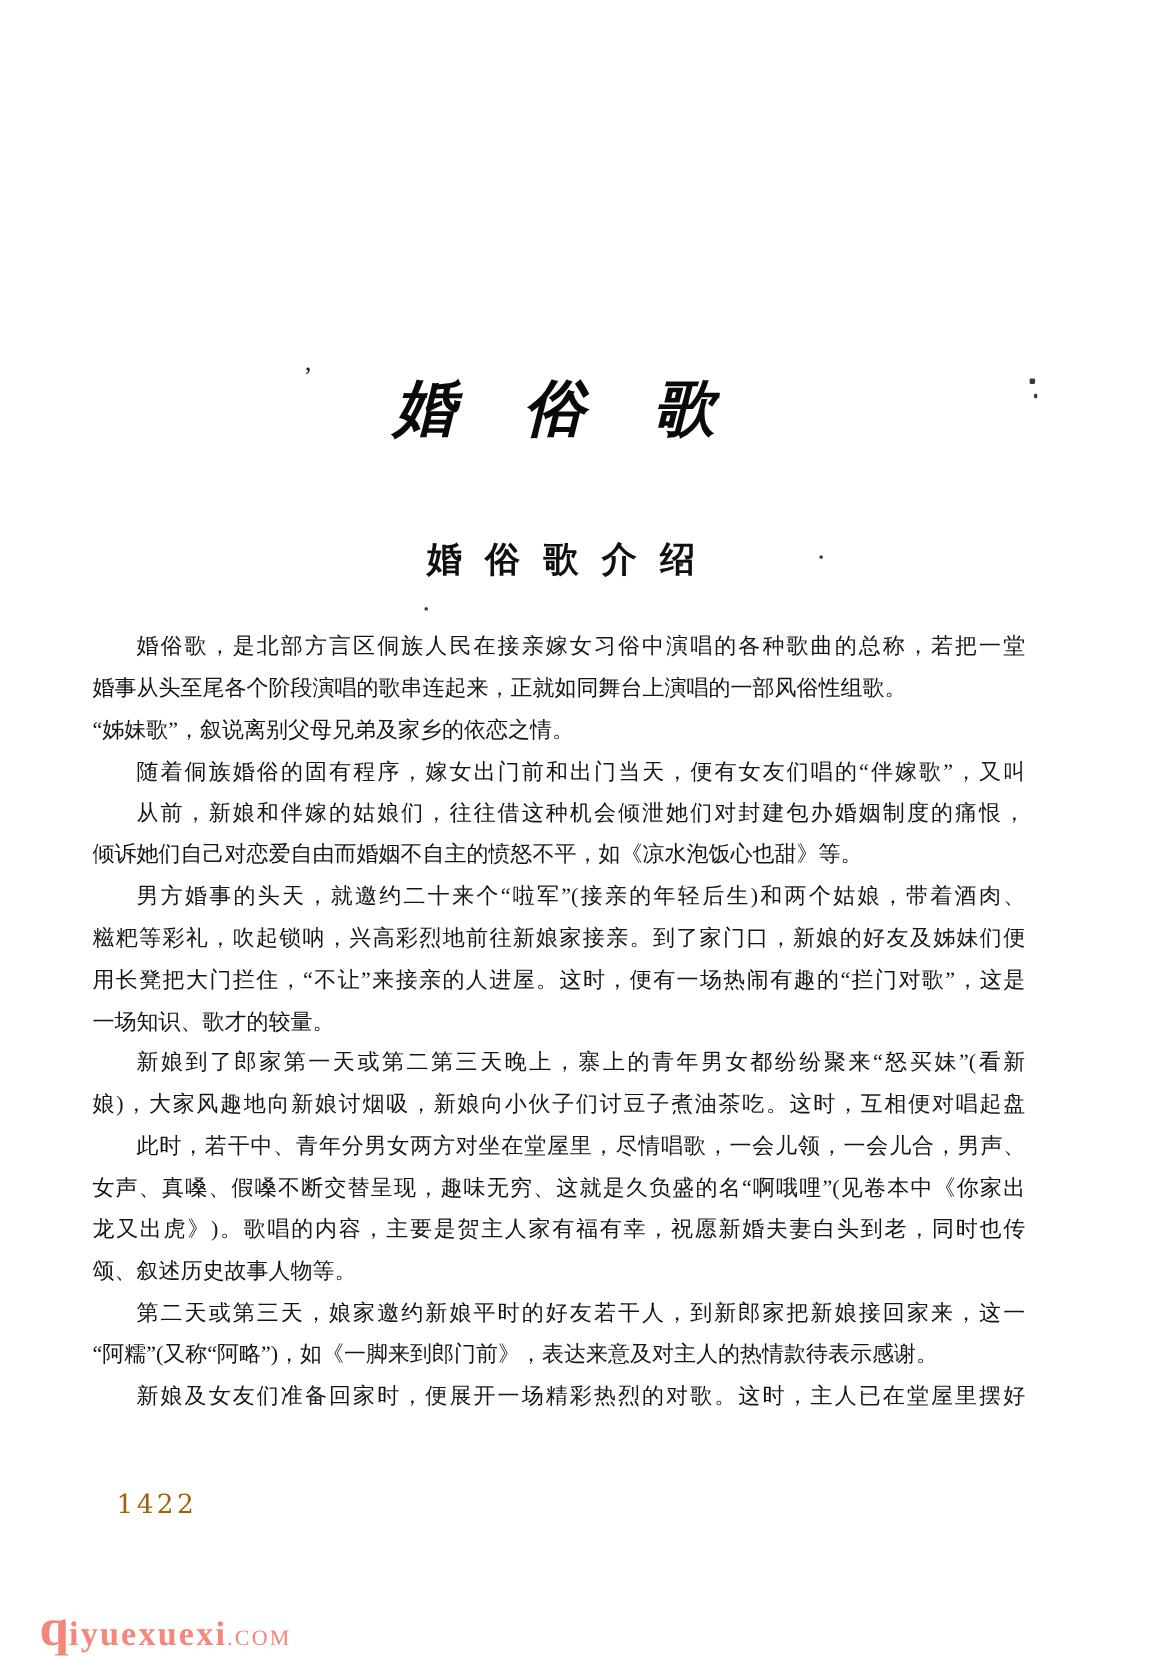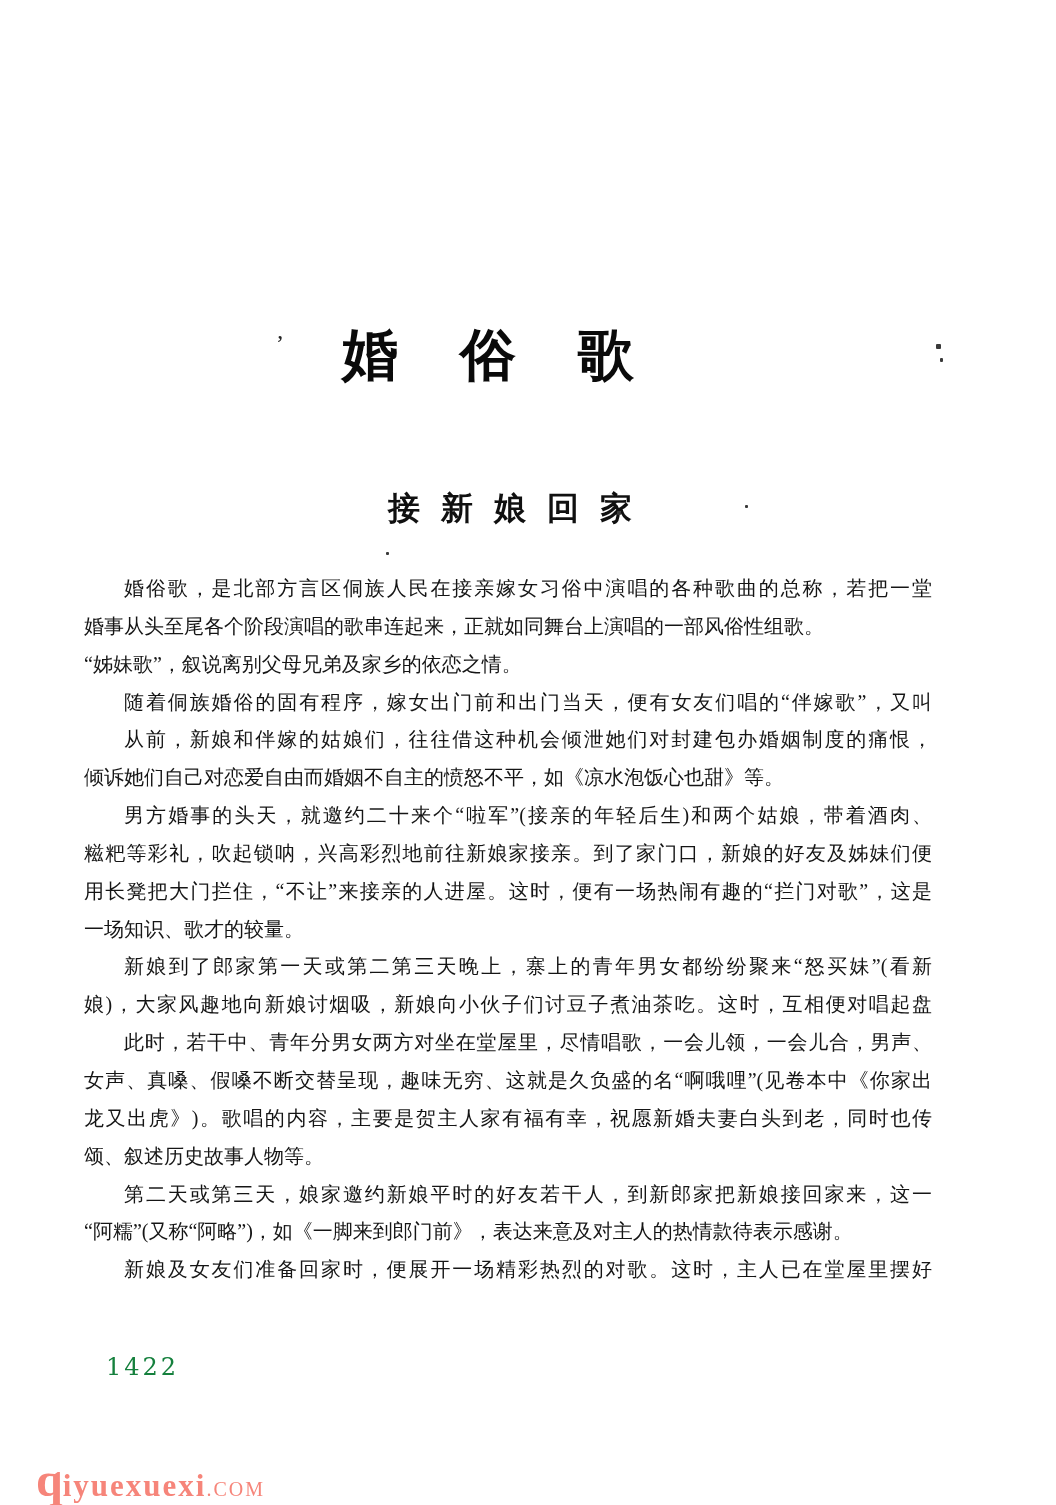--- a/index.html
+++ b/index.html
@@ -34,21 +34,21 @@
     font-size:20px; line-height:37.85px; height:37.85px;
     text-align:justify; text-align-last:justify;
     text-justify:inter-character;
     color:#151515;
   }
   .line.end { text-align-last:left; }
   .line.indent { text-indent:2em; }
   .page-number {
     position:absolute; left:106px; top:1353px;
     font-size:24px; letter-spacing:3px;
-    font-family:"DejaVu Serif", serif; color:#15803d;
+    font-family:"DejaVu Serif", serif; color:#a16207;
   }
   .watermark {
     position:absolute; left:36px; top:1456px;
     display:flex; align-items:baseline;
     font-family:"Liberation Serif", serif;
   }
   .wm-q   { font-size:48px; font-weight:bold; line-height:1; }
   .wm-mid { font-size:31px; font-weight:bold; letter-spacing:2px; }
   .wm-com { font-size:20px; font-weight:normal; letter-spacing:2px; }
   .speck { position:absolute; background:#3a3a3a; border-radius:1px; }
@@ -57,22 +57,22 @@
   .speck-c { left:617px; top:511px; width:4px; height:4px; }
   .speck-d { left:745px; top:505px; width:3px; height:3px; }
   .speck-e { left:386px; top:552px; width:3px; height:3px; }
 </style>
 </head>
 <body>
 
 <div class="page">
 
   <span class="title-mark">’</span>
-  <h1 class="chapter-title" style="margin:0;">婚俗歌</h1>
-  <h2 class="section-title" style="margin:0;">接新娘回家</h2>
+  <h1 class="chapter-title" style="margin:16px;font-style:italic;">婚俗歌</h1>
+  <h2 class="section-title" style="margin:0;">婚俗歌介绍</h2>
 
   <div class="body-text">
     <div class="line indent">婚俗歌，是北部方言区侗族人民在接亲嫁女习俗中演唱的各种歌曲的总称，若把一堂</div>
     <div class="line end">婚事从头至尾各个阶段演唱的歌串连起来，正就如同舞台上演唱的一部风俗性组歌。</div>
     <div class="line end">“姊妹歌”，叙说离别父母兄弟及家乡的依恋之情。</div>
     <div class="line indent">随着侗族婚俗的固有程序，嫁女出门前和出门当天，便有女友们唱的“伴嫁歌”，又叫</div>
     <div class="line indent">从前，新娘和伴嫁的姑娘们，往往借这种机会倾泄她们对封建包办婚姻制度的痛恨，</div>
     <div class="line end">倾诉她们自己对恋爱自由而婚姻不自主的愤怒不平，如《凉水泡饭心也甜》等。</div>
     <div class="line indent">男方婚事的头天，就邀约二十来个“啦军”(接亲的年轻后生)和两个姑娘，带着酒肉、</div>
     <div class="line">糍粑等彩礼，吹起锁呐，兴高彩烈地前往新娘家接亲。到了家门口，新娘的好友及姊妹们便</div>

